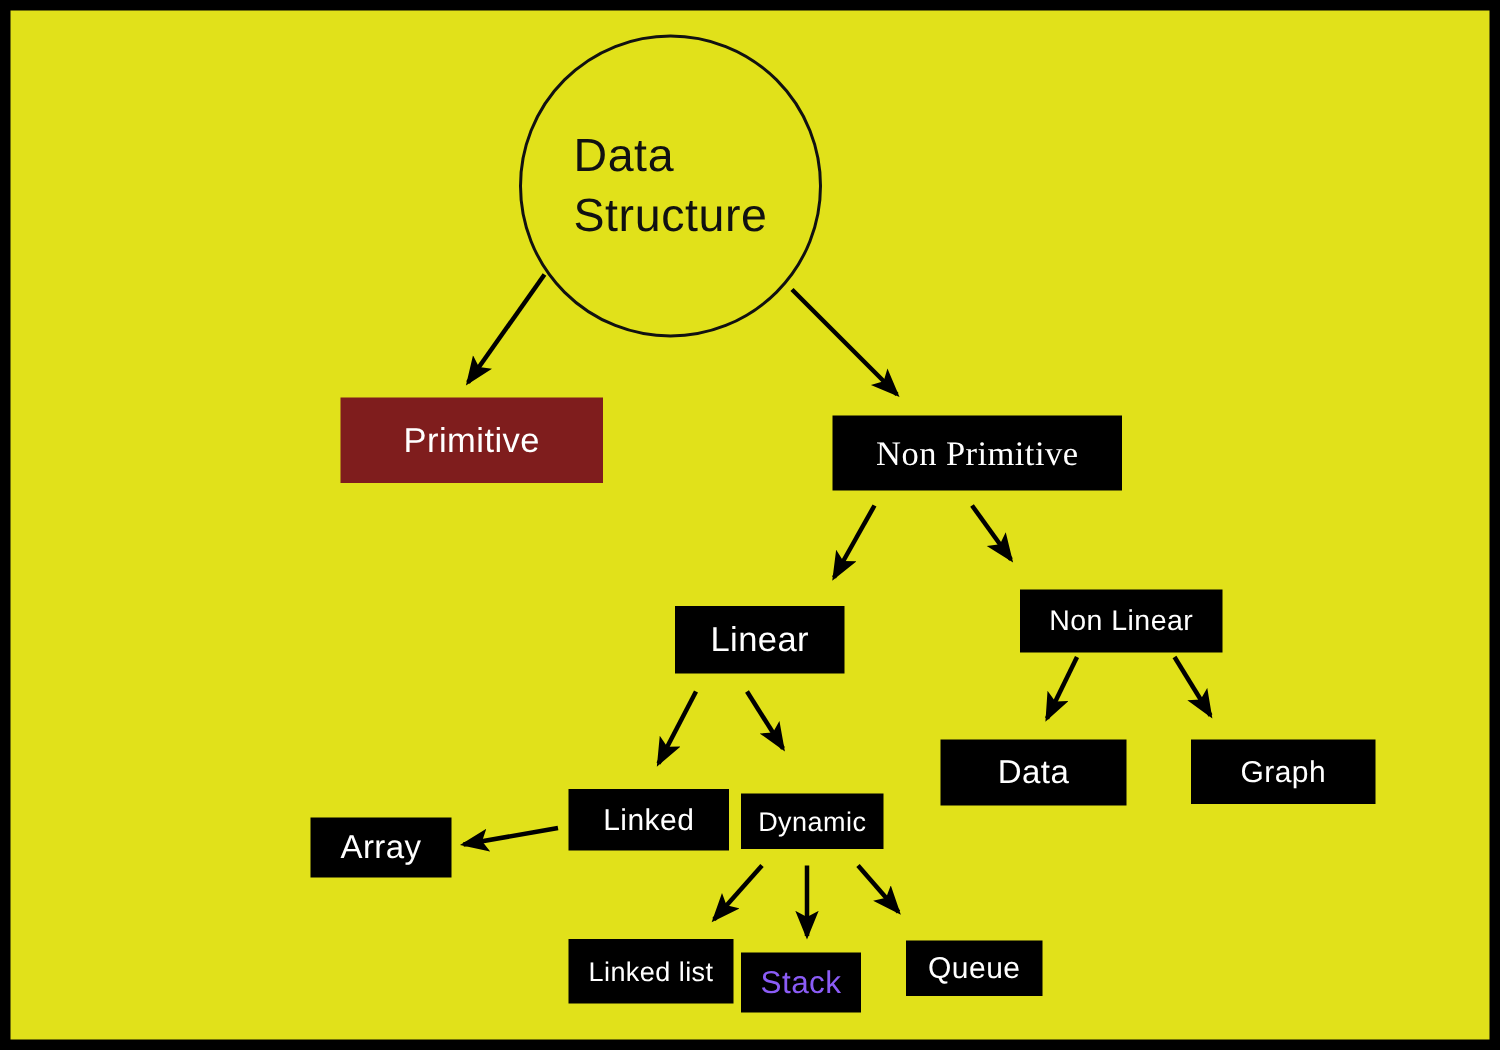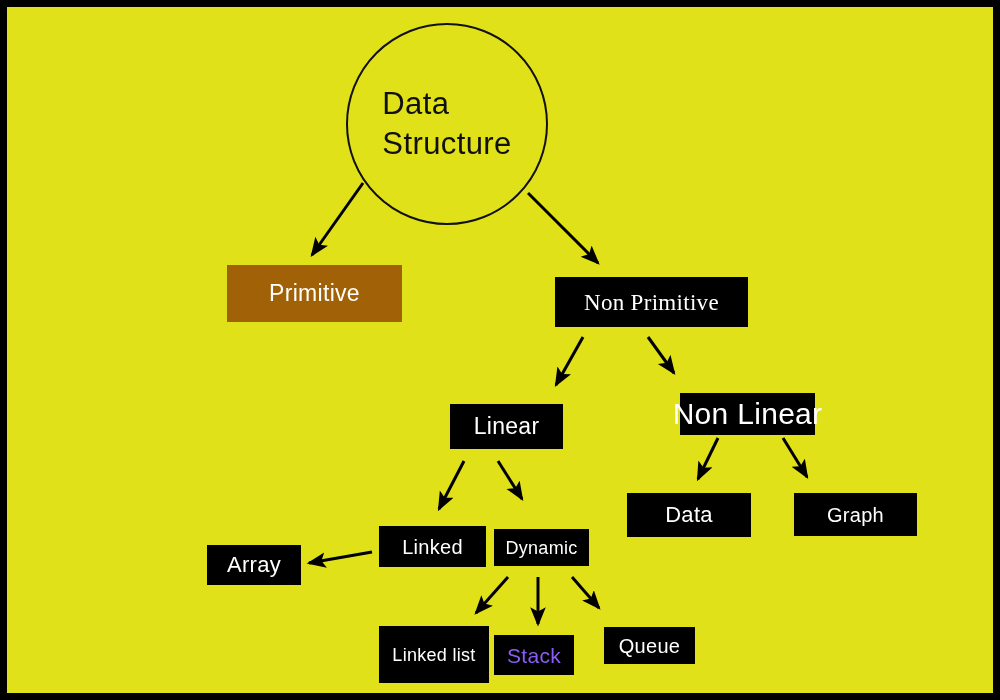--- a/index.html
+++ b/index.html
@@ -92,48 +92,48 @@
   </svg>
 
   <div class="root-circle" id="root-node" style="left: 339px; top: 16px; width: 202px; height: 202px;">
     <div class="root-label">
       <div>Data</div>
       <div>Structure</div>
     </div>
   </div>
 
   <div id="node-host">
-      <div class="node-box" style="left: 220px; top: 258px; width: 175px; height: 57px; font-size: 23px; background: #a16207; color: rgb(255, 255, 255);">
+      <div class="node-box" style="left: 220px; top: 258px; width: 175px; height: 57px; font-size: 23px; background: #7f1d1d; color: rgb(255, 255, 255);">
         <span>Primitive</span>
       </div>
       <div class="node-box serif" style="left: 548px; top: 270px; width: 193px; height: 50px; font-size: 23px; background: rgb(0, 0, 0); color: rgb(255, 255, 255);">
         <span>Non Primitive</span>
       </div>
       <div class="node-box" style="left: 443px; top: 397px; width: 113px; height: 45px; font-size: 23px; background: rgb(0, 0, 0); color: rgb(255, 255, 255);">
         <span>Linear</span>
       </div>
-      <div class="node-box" style="left: 673px; top: 386px; width: 135px; height: 42px; font-size: 30px; background: rgb(0, 0, 0); color: rgb(255, 255, 255);">
+      <div class="node-box" style="left: 673px; top: 386px; width: 135px; height: 42px; font-size: 19px; background: rgb(0, 0, 0); color: rgb(255, 255, 255);">
         <span>Non Linear</span>
       </div>
       <div class="node-box" style="left: 620px; top: 486px; width: 124px; height: 44px; font-size: 22px; background: rgb(0, 0, 0); color: rgb(255, 255, 255);">
         <span>Data</span>
       </div>
       <div class="node-box" style="left: 787px; top: 486px; width: 123px; height: 43px; font-size: 20px; background: rgb(0, 0, 0); color: rgb(255, 255, 255);">
         <span>Graph</span>
       </div>
       <div class="node-box" style="left: 372px; top: 519px; width: 107px; height: 41px; font-size: 20px; background: rgb(0, 0, 0); color: rgb(255, 255, 255);">
         <span>Linked</span>
       </div>
       <div class="node-box" style="left: 487px; top: 522px; width: 95px; height: 37px; font-size: 18px; background: rgb(0, 0, 0); color: rgb(255, 255, 255);">
         <span>Dynamic</span>
       </div>
       <div class="node-box" style="left: 200px; top: 538px; width: 94px; height: 40px; font-size: 22px; background: rgb(0, 0, 0); color: rgb(255, 255, 255);">
         <span>Array</span>
       </div>
-      <div class="node-box" style="left: 372px; top: 619px; width: 110px; height: 57px; font-size: 18px; background: rgb(0, 0, 0); color: rgb(255, 255, 255);">
+      <div class="node-box" style="left: 372px; top: 619px; width: 110px; height: 43px; font-size: 18px; background: rgb(0, 0, 0); color: rgb(255, 255, 255);">
         <span>Linked list</span>
       </div>
       <div class="node-box" style="left: 487px; top: 628px; width: 80px; height: 40px; font-size: 21px; background: rgb(0, 0, 0); color: #8b5cf6;">
         <span>Stack</span>
       </div>
       <div class="node-box" style="left: 597px; top: 620px; width: 91px; height: 37px; font-size: 20px; background: rgb(0, 0, 0); color: rgb(255, 255, 255);">
         <span>Queue</span>
       </div>
     </div>
 

